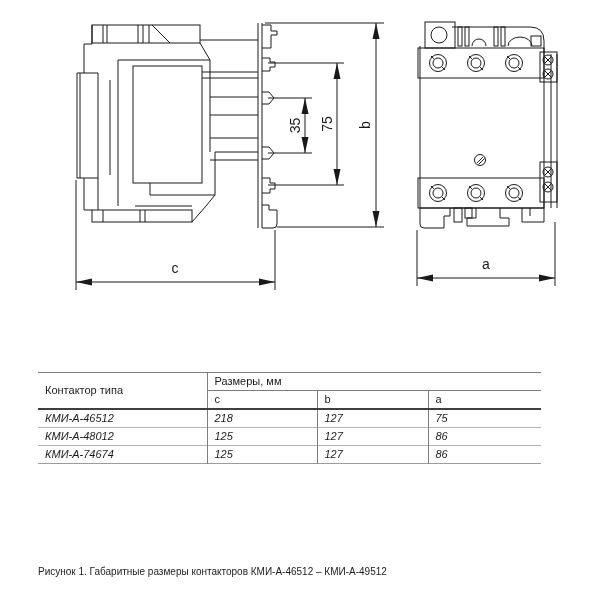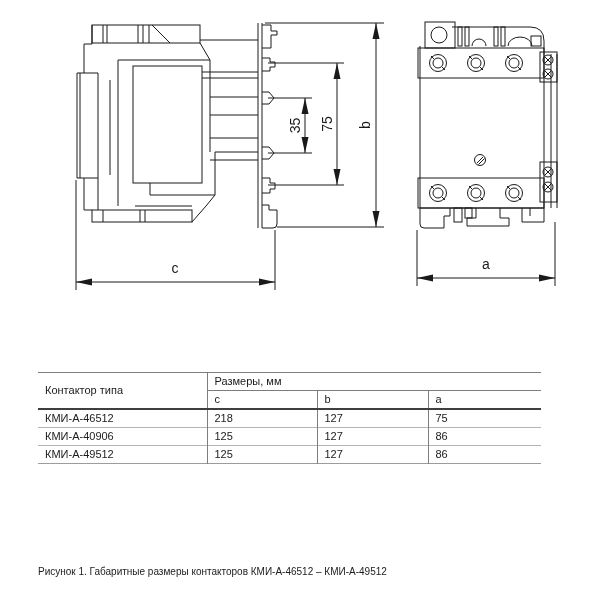--- a/index.html
+++ b/index.html
@@ -17,21 +17,21 @@
     font-size:11px;color:#1b1b1b;
   }
   table.dims th,table.dims td{
     font-weight:normal;text-align:left;vertical-align:middle;
     padding:2px 7px 2px 7px;line-height:13px;
   }
   table.dims thead{border-bottom:2px solid #3f3f3f;}
   table.dims .vline{border-left:1px solid #7d7d7d;margin-left:16px;}
   table.dims th.grouphead{border-bottom:1px solid #7d7d7d;}
   table.dims thead tr{height:18px;}
-  table.dims tbody tr{height:18px;border-bottom:1px solid #b4b4b4;}
+  table.dims tbody tr{height:18px;border-bottom:1px solid #b4b4b4;font-style:italic;}
   table.dims tbody tr:last-child{border-bottom:none;}
 
   .caption{
     position:absolute;top:563px;left:38px;width:540px;
     font-size:10px;line-height:17px;color:#1b1b1b;
   }
 </style>
 </head>
 <body>
 
@@ -238,27 +238,27 @@
       </tr>
     </thead>
     <tbody>
       <tr>
         <td>КМИ-А-46512</td>
         <td class="vline">218</td>
         <td class="vline">127</td>
         <td class="vline">75</td>
       </tr>
       <tr>
-        <td>КМИ-А-40906</td>
+        <td>КМИ-А-48012</td>
         <td class="vline">125</td>
         <td class="vline">127</td>
         <td class="vline">86</td>
       </tr>
       <tr>
-        <td>КМИ-А-49512</td>
+        <td>КМИ-А-74674</td>
         <td class="vline">125</td>
         <td class="vline">127</td>
         <td class="vline">86</td>
       </tr>
     </tbody>
   </table>
 </div>
 
 <div class="caption">Рисунок 1. Габаритные размеры контакторов КМИ-А-46512 – КМИ-А-49512</div>
 

